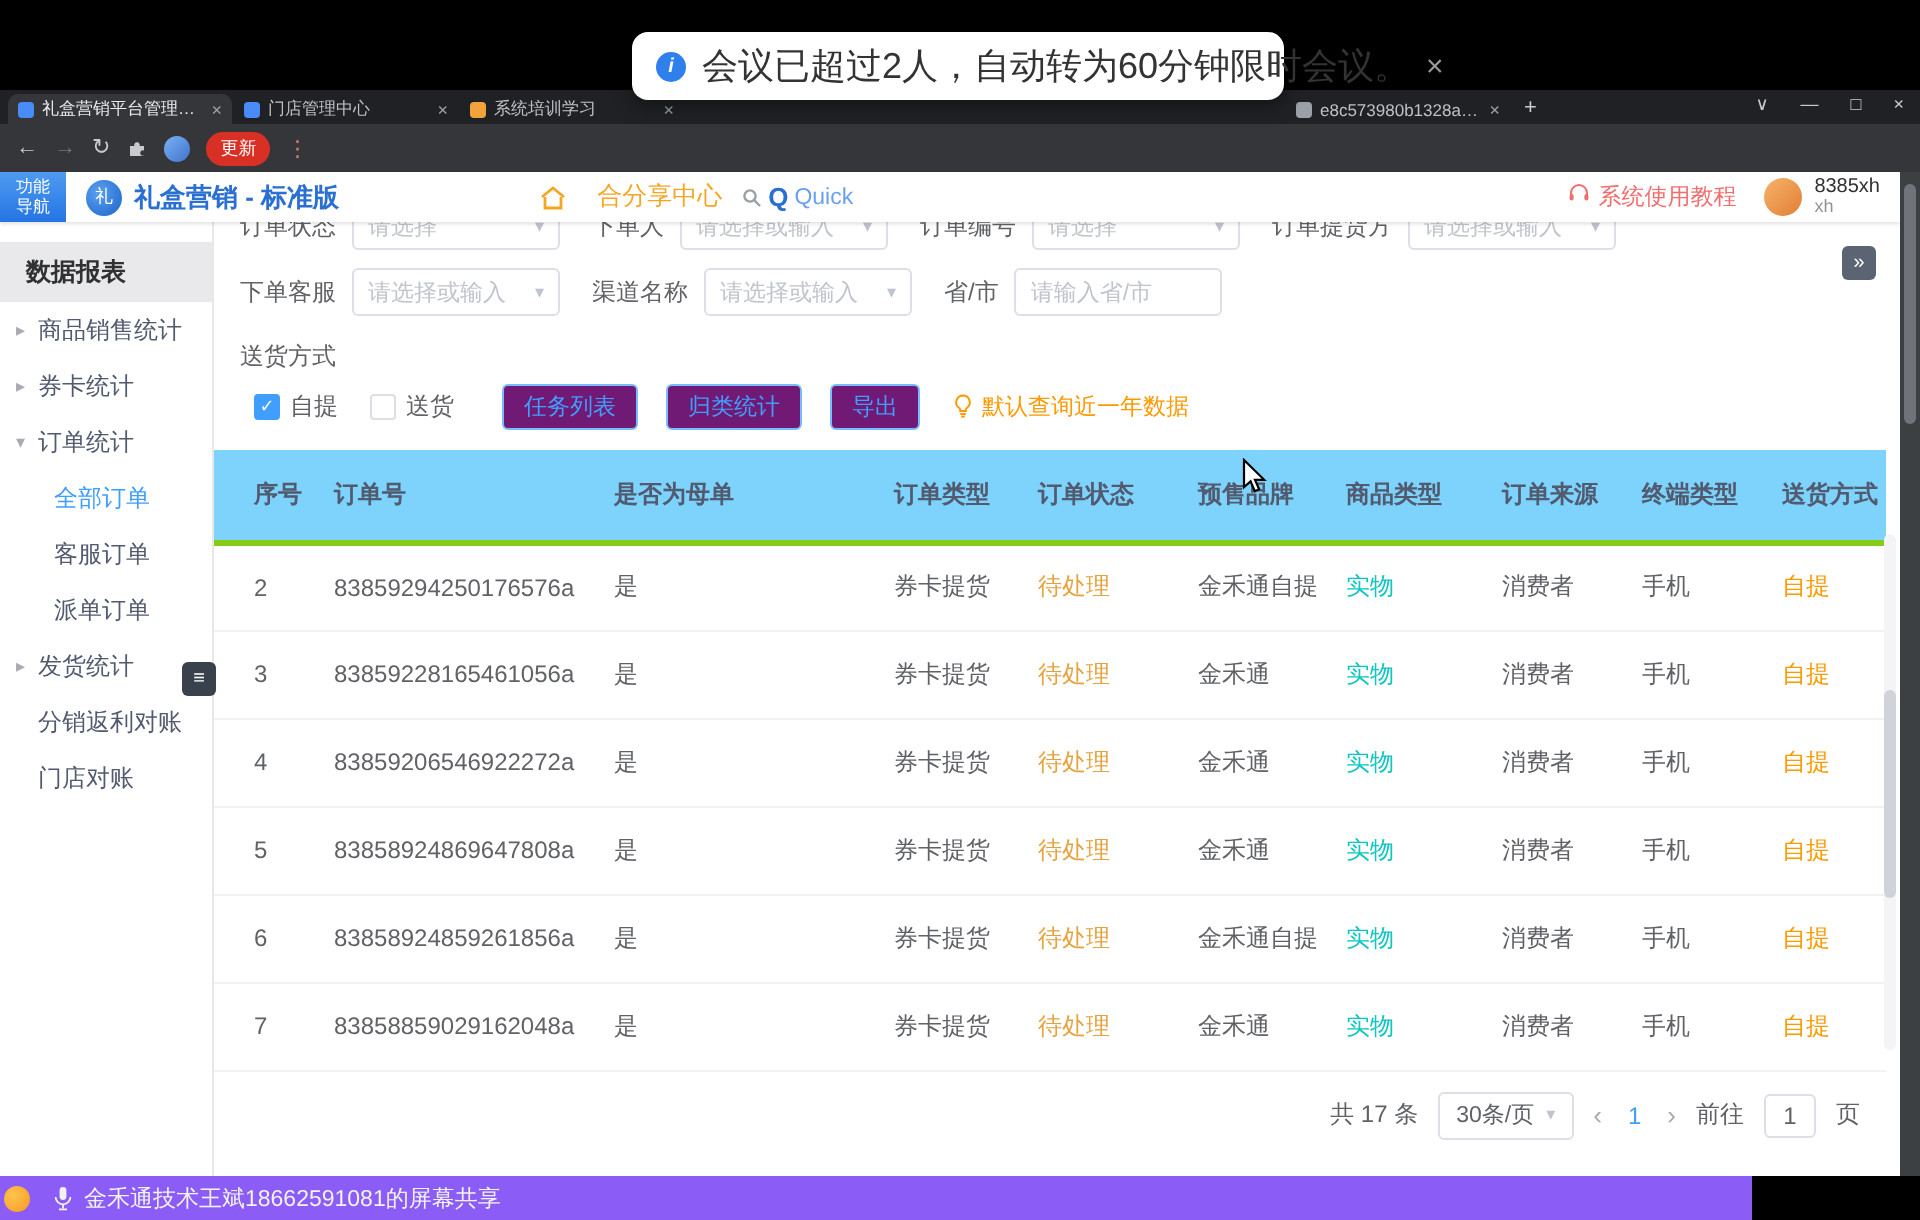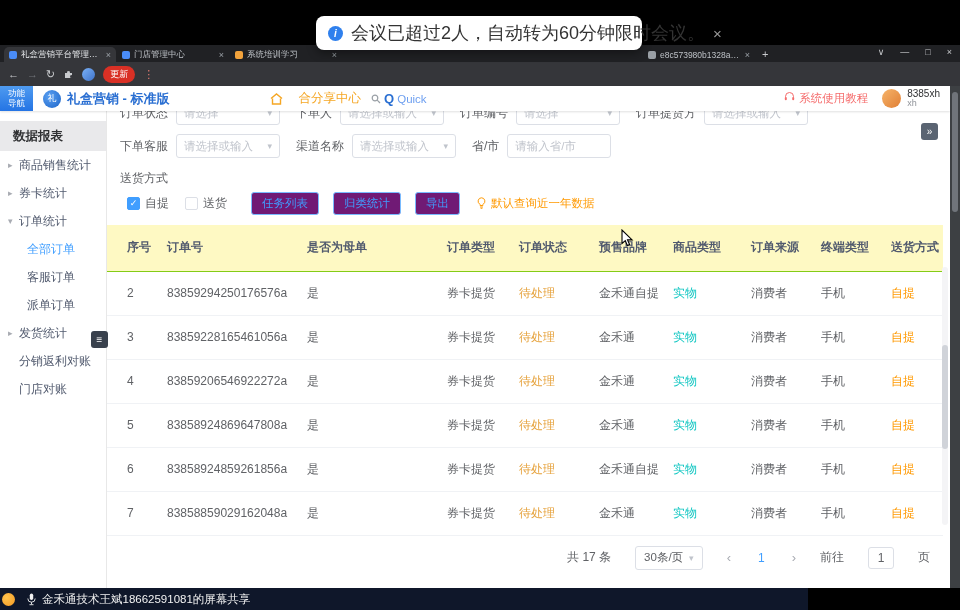--- a/index.html
+++ b/index.html
@@ -98,54 +98,54 @@
         display:flex; align-items:center; justify-content:center; flex:none; }
   .cb.checked { background:#409eff; border-color:#409eff; color:#fff; font-size:9px; }
   .btn { height:23px; padding:0 10px; border:1px solid #79bbff; border-radius:3px; background:#701a75;
          color:#409eff; font-size:11.5px; display:flex; align-items:center; margin-left:14px; cursor:pointer; white-space:nowrap; }
   .btn.first { margin-left:24px; }
   .hint { display:flex; align-items:center; gap:4px; margin-left:16px; color:#ff9900; font-size:11.5px; white-space:nowrap; }
 
   
   .table-wrap { margin-top:10px; }
   table { border-collapse:collapse; table-layout:fixed; width:836px; }
-  thead th { height:46px; background:#fef9c3; font-size:12px; font-weight:bold; color:#515a6e;
-             text-align:left; padding-left:8px; border-bottom:1px solid #84cc16; white-space:nowrap; overflow:hidden; }
+  thead th { height:46px; background:#7dd3fc; font-size:12px; font-weight:bold; color:#515a6e;
+             text-align:left; padding-left:8px; border-bottom:3px solid #84cc16; white-space:nowrap; overflow:hidden; }
   thead th:first-child { padding-left:20px; }
   tbody td { height:44px; font-size:12px; color:#606266; padding-left:8px; border-bottom:1px solid #f0f2f5;
              white-space:nowrap; overflow:hidden; }
   tbody td:first-child { padding-left:20px; }
   .c-status { color:#e6a23c; }
   .c-teal { color:#0fc6c2; }
   .c-orange { color:#ff9900; }
 
   
   .pagination { display:flex; align-items:center; justify-content:flex-end; margin:10px 20px 0 0;
-                font-size:12px; color:#606266; gap:24px; }
+                font-size:12px; color:#606266; gap:10px; }
   .page-size { height:24px; border:1px solid #dcdfe6; border-radius:3px; display:flex; align-items:center;
                padding:0 8px; gap:6px; color:#606266; font-size:11.5px; cursor:pointer; white-space:nowrap; }
   .pg-arrow { color:#a8abb2; font-size:13px; cursor:pointer; }
   .pg-num { color:#409eff; padding:0 3px; cursor:pointer; }
   .goto-input { width:26px; height:22px; border:1px solid #dcdfe6; border-radius:3px; text-align:center;
                 font-size:12px; color:#606266; }
 
   
   .inner-scrollbar { position:absolute; right:2px; top:156px; width:6px; height:258px; background:#f4f4f6; border-radius:3px; }
   .inner-scrollbar .thumb { position:absolute; left:0; top:78px; width:6px; height:104px; background:#d0d3d9; border-radius:3px; }
   .page-scrollbar { position:absolute; top:86px; right:0; width:10px; height:502px; background:#3d4043; z-index:6; }
   .page-scrollbar .thumb { position:absolute; left:2px; top:6px; width:6px; height:120px; background:#70747a; border-radius:3px; }
 
   .float-widget { position:absolute; left:91px; top:331px; width:17px; height:17px; background:#39414d;
                   border-radius:3px; color:#fff; font-size:10px; display:flex; align-items:center;
                   justify-content:center; z-index:8; cursor:pointer; }
 
   .cursor { position:absolute; left:621px; top:229px; z-index:70; }
 
   
-  .bottom-bar { position:absolute; left:0; bottom:0; width:808px; height:22px; background:#0f172a;
+  .bottom-bar { position:absolute; left:0; bottom:0; width:876px; height:22px; background:#8b5cf6;
                 display:flex; align-items:center; z-index:10; }
   .taskbar-dot { position:absolute; left:2px; bottom:4px; width:13px; height:13px; border-radius:50%;
                  background:radial-gradient(circle at 35% 35%,#ffc34d,#f59a23); cursor:pointer; }
   .mic-wrap { margin-left:27px; display:flex; align-items:center; }
   .share-text { color:#f2f2f2; font-size:11.5px; margin-left:6px; white-space:nowrap; }
 </style>
 </head>
 <body>
 
 <div class="screen">

